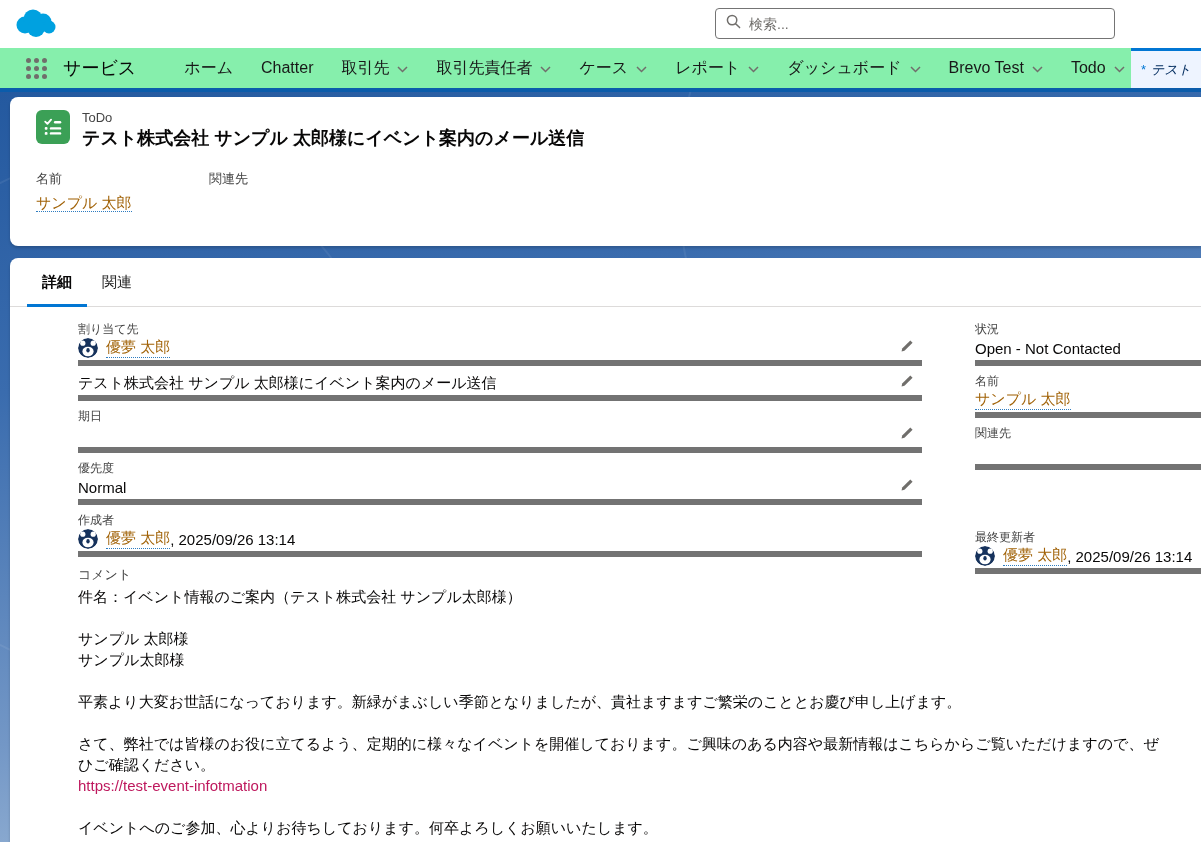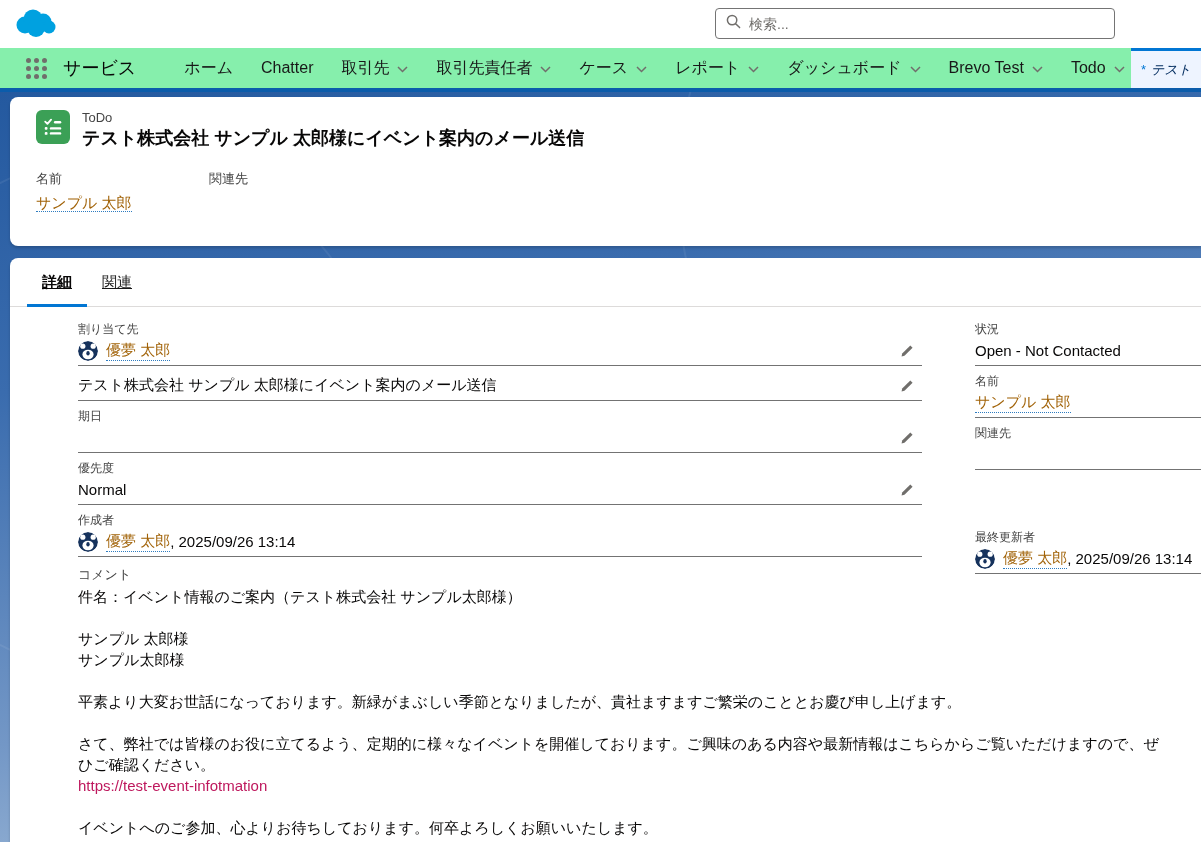--- a/index.html
+++ b/index.html
@@ -51,30 +51,30 @@
   .head-fields { display:flex; margin-top:20px; }
   .hf { margin-right:10px; }
   .hf.first { width:163px; }
   .hf .lbl { font-size:13px; color:#444; }
   .hf .val { margin-top:6px; font-size:15px; min-height:20px; }
 
   
   .detail-card { position:absolute; left:10px; right:0; top:166px; height:700px;
     border-radius:8px 0 0 0; z-index:2; }
   .tabbar { height:49px; border-bottom:1px solid #dddbda; display:flex; align-items:stretch; padding-left:17px; }
-  .tab { display:flex; align-items:center; padding:0 15px; font-size:15px; color:#181818; cursor:pointer; position:relative;text-decoration:underline; }
+  .tab { display:flex; align-items:center; padding:0 15px; font-size:15px; color:#181818; cursor:pointer; position:relative; }
   .tab.active { font-weight:bold; color:#080707; }
   .tab.active:after { content:""; position:absolute; left:0; right:0; bottom:-1px; height:3px; background:#0176d3; }
   .fields-area { position:relative; padding-top:14px; }
   .col-left { margin-left:68px; width:844px; }
   .col-right { position:absolute; left:965px; top:14px; width:844px; }
   .f { margin-bottom:7px; position:relative; }
   .f .lbl { font-size:12px; color:#444; height:17px; }
   .f .val { position:relative; min-height:28px; display:flex; align-items:center;
-    font-size:15px; color:#080707; border-bottom:1px solid #737373; padding:0 30px 2px 0; }
+    font-size:15px; color:#080707; border-bottom:6px solid #737373; padding:0 30px 2px 0; }
   .pencil-btn { position:absolute; right:8px; bottom:7px; cursor:pointer; line-height:0; }
   .spacer-row { height:52px; }
   a.rec-link { color:#a16207; text-decoration:none; border-bottom:1px dotted #2e7cc0; cursor:pointer; }
   a.url-link { color:#be185d; text-decoration:none; cursor:pointer; }
   .avatar { width:20px; height:20px; margin-right:8px; flex:0 0 auto; border-radius:50%; }
   .ts { color:#080707; }
   .comment-field { margin-top:9px; }
   .comment-field .lbl { font-size:13px; color:#444; height:17px; margin-bottom:3px; }
   .cline { font-size:15px; line-height:21px; min-height:21px; color:#080707; width:1086px; }
 </style>

